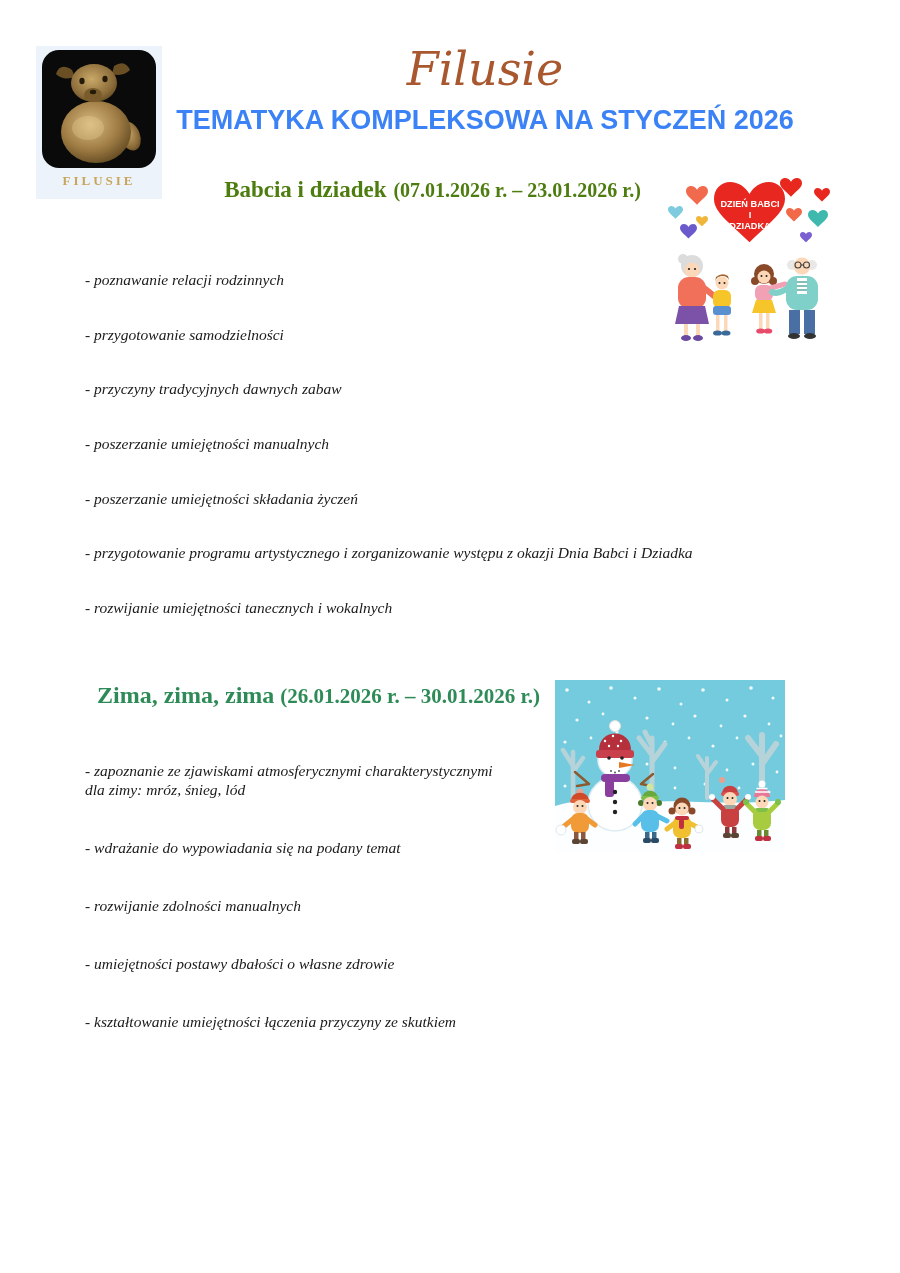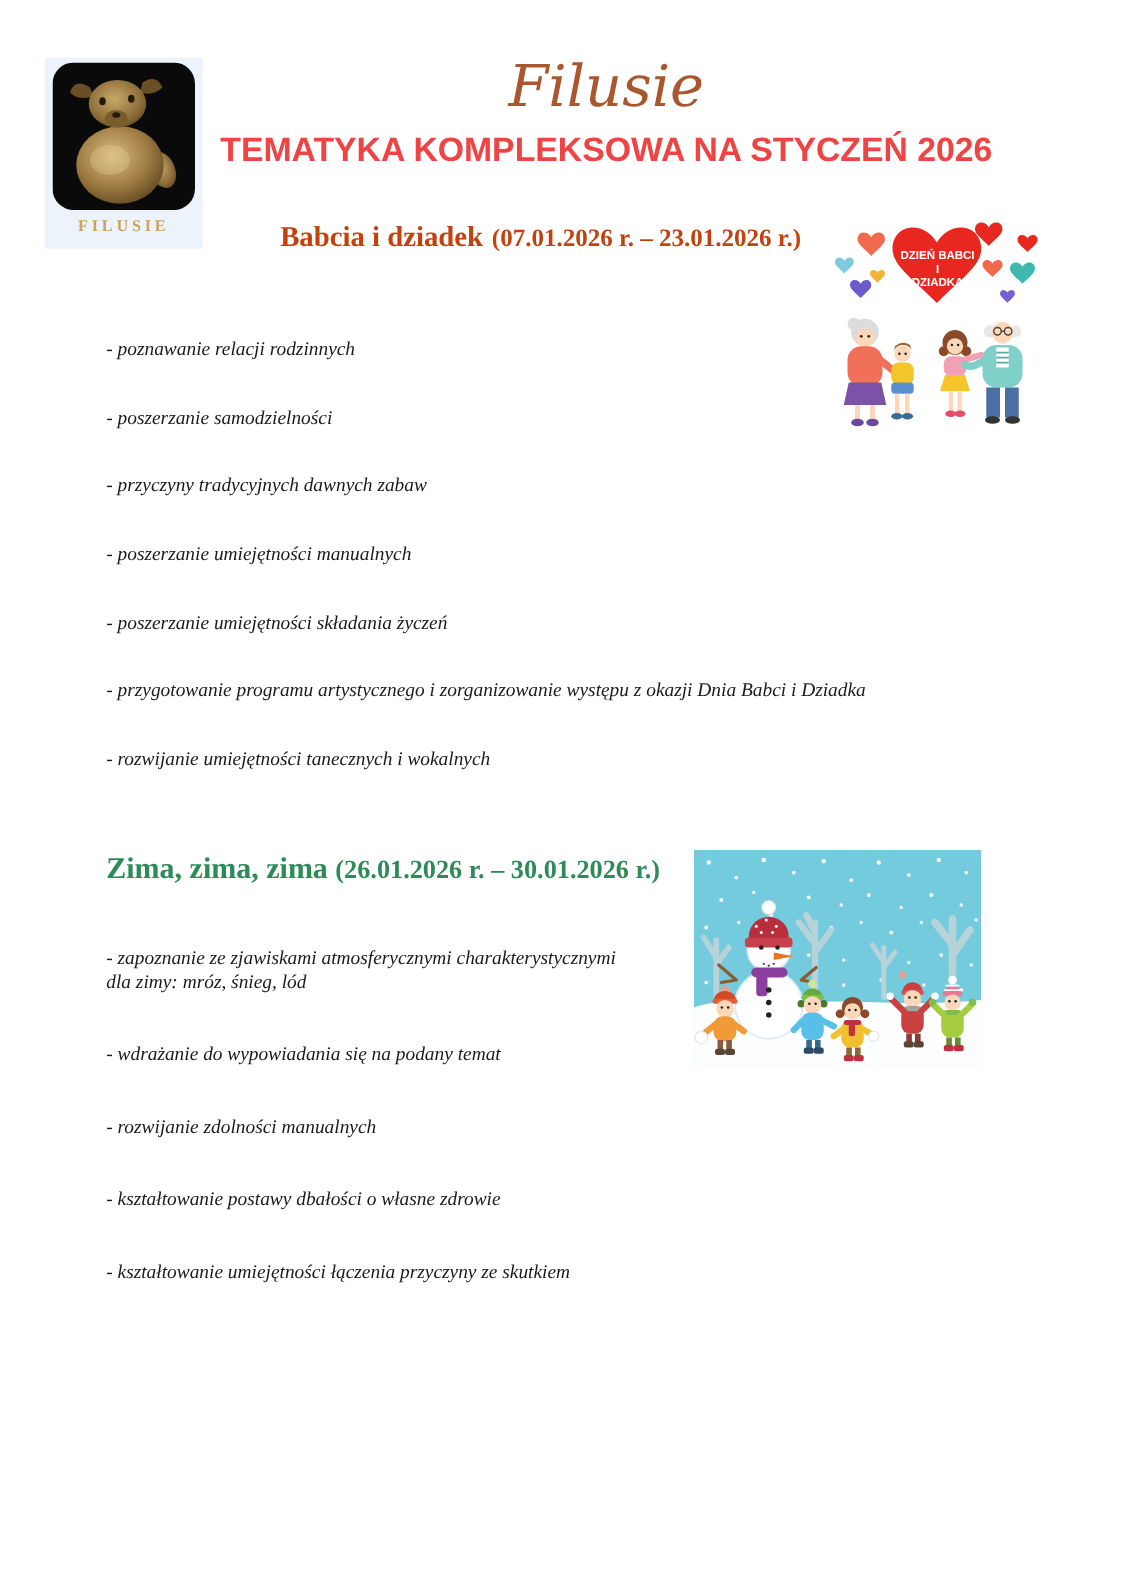--- a/index.html
+++ b/index.html
@@ -9,34 +9,34 @@
   
   .logo-block { position:absolute; left:36px; top:46px; width:126px;
                 background:#edf3fa; padding:4px 0 10px; text-align:center; }
   .logo-block svg { display:block; margin:0 auto; }
   .logo-caption { margin-top:5px; font-size:13px; font-weight:bold;
                   letter-spacing:3px; color:#c9a45a; }
   .header-text { position:absolute; left:140px; top:44px; width:690px; text-align:center; }
   .script-title { font-family:"DejaVu Serif", serif; font-style:italic;
                   font-size:46px; line-height:1.1; color:#a8572e; }
   .main-title { margin:10px 0 0; font-family:"Liberation Sans", sans-serif;
-                font-weight:bold; font-size:27px; color:#ef4444; }
+                font-weight:bold; font-size:27px; color:#3b82f6; }
 
   .content { margin:0 40px 0 85px; padding-top:176px; }
 
   
   .float-grand  { float:right; width:195px; height:172px; }
   .float-winter { float:right; width:305px; height:173px; }
   .float-grand svg, .float-winter svg { display:block; }
 
   
   .babcia-heading { margin:0 0 0 115px; text-align:center; font-size:23px;
-                    font-weight:bold; color:#c2410c; line-height:1.25; }
+                    font-weight:bold; color:#4d7c0f; line-height:1.25; }
   .babcia-heading .dates { font-size:20px; margin-left:7px; }
-  .zima-heading { margin:0; font-size:24px; font-weight:bold; color:#2e8b57; line-height:1.25; }
+  .zima-heading { margin:12px; font-size:24px; font-weight:bold; color:#2e8b57; line-height:1.25; }
   .zima-heading .dates { font-size:21px; margin-left:6px; }
 
   
   .goals { list-style:none; margin:30px 0 0; padding:0; font-size:15.5px;
            line-height:18.2px; white-space:pre-wrap;font-style:italic; }
   .zima-list { margin-top:8px; line-height:19.3px; }
 
   section.zima { margin-top:27px; }
 </style>
 </head>
@@ -159,21 +159,21 @@
             <rect x="123" y="134" width="11" height="24" fill="#4a6fa5"></rect>
               <rect x="138" y="134" width="11" height="24" fill="#4a6fa5"></rect>
             <ellipse cx="128" cy="160" rx="6" ry="3" fill="#333"></ellipse>
               <ellipse cx="144" cy="160" rx="6" ry="3" fill="#333"></ellipse>
           </g>
         </svg>
       </div>
       <h2 class="babcia-heading"><span>Babcia i dziadek</span><span class="dates">(07.01.2026 r. – 23.01.2026 r.)</span></h2>
       <ul class="goals babcia-list">
         <li>- poznawanie relacji rodzinnych</li>
-        <li>- poszerzanie samodzielności</li>
+        <li>- przygotowanie samodzielności</li>
         <li>- przyczyny tradycyjnych dawnych zabaw</li>
         <li>- poszerzanie umiejętności manualnych</li>
         <li>- poszerzanie umiejętności składania życzeń</li>
         <li>- przygotowanie programu artystycznego i zorganizowanie występu z okazji Dnia Babci i Dziadka</li>
         <li>- rozwijanie umiejętności tanecznych i wokalnych</li>
       </ul>
     </section>
 
     <section class="zima">
       <div class="float-winter">
@@ -340,21 +340,21 @@
               <rect x="208" y="156" width="8" height="5" rx="2" fill="#c03040"></rect>
           </g>
         </svg>
       </div>
       <h2 class="zima-heading"><span>Zima, zima, zima</span><span class="dates">(26.01.2026 r. – 30.01.2026 r.)</span></h2>
       <ul class="goals zima-list">
         <li>- zapoznanie ze zjawiskami atmosferycznymi charakterystycznymi
 dla zimy: mróz, śnieg, lód</li>
         <li>- wdrażanie do wypowiadania się na podany temat</li>
         <li>- rozwijanie zdolności manualnych</li>
-        <li>- kształtowanie postawy dbałości o własne zdrowie</li>
+        <li>- umiejętności postawy dbałości o własne zdrowie</li>
         <li>- kształtowanie umiejętności łączenia przyczyny ze skutkiem</li>
         
         
         
         
         
         
       </ul>
     </section>
 

